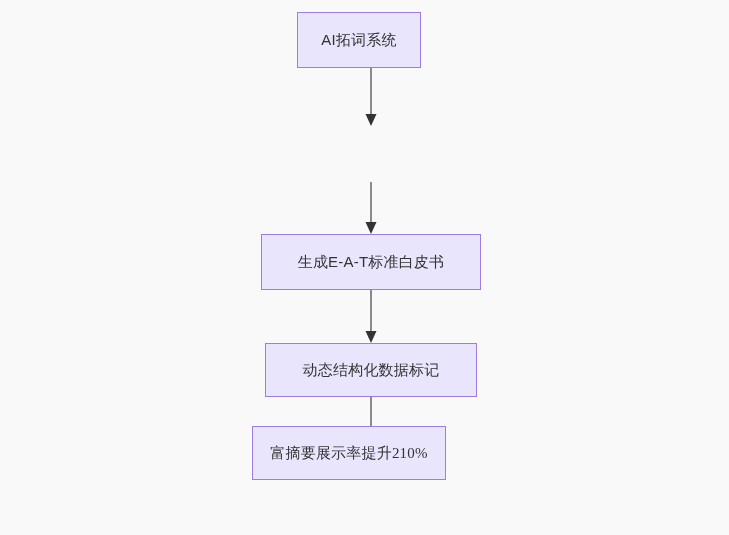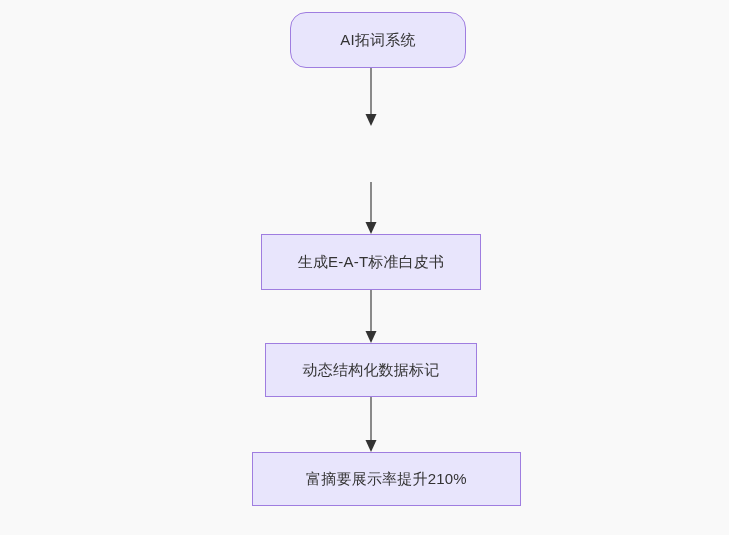--- a/index.html
+++ b/index.html
@@ -34,25 +34,25 @@
 
   .node-label {
     font-size: 15px;
     color: #333333;
     line-height: 1.2;
     letter-spacing: 0.2px;
     white-space: nowrap;
   }
 
   
-  .node-1 { left: 290px; top: 12px;  width: 176px; height: 56px; border-radius: 16px; }
+  .node-1 { left: 297px; top: 12px;  width: 124px; height: 56px; }
   .node-2 { left: 276px; top: 126px; width: 190px; height: 56px; }
   .node-3 { left: 261px; top: 234px; width: 220px; height: 56px; }
   .node-4 { left: 265px; top: 343px; width: 212px; height: 54px; }
-  .node-5 { left: 252px; top: 452px; width: 269px; height: 54px; }
+  .node-5 { left: 252px; top: 426px; width: 194px; height: 54px; font-family: Liberation Serif, serif; }
 
   .edge-svg {
     position: absolute;
     left: 0;
     top: 0;
     width: 729px;
     height: 535px;
     pointer-events: none;
   }
   .edge-line {

